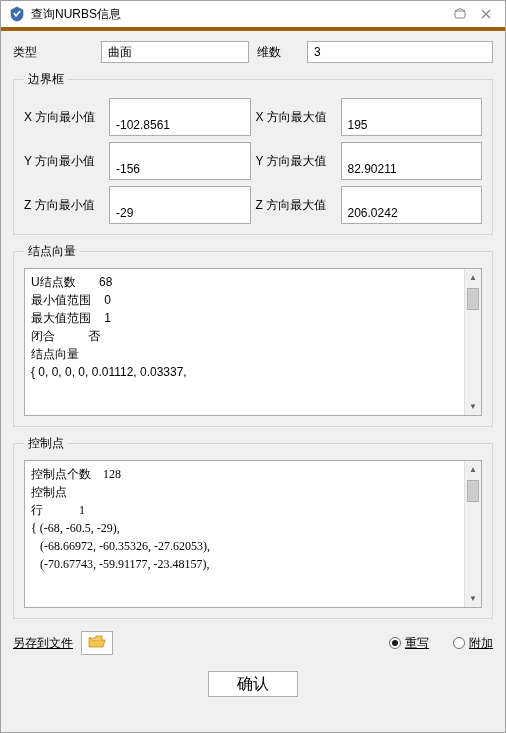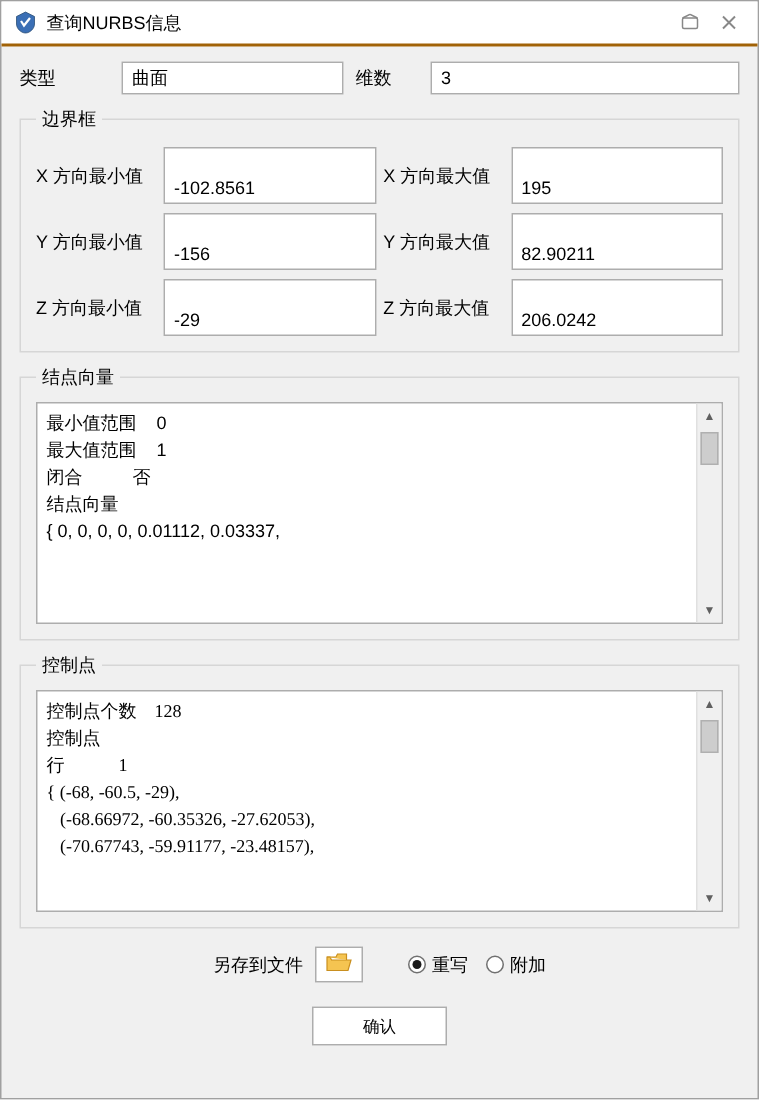--- a/index.html
+++ b/index.html
@@ -1,50 +1,50 @@
 <!DOCTYPE html>
 <html><head>
 <meta charset="utf-8">
 <style>
 * { box-sizing: border-box; margin: 0; padding: 0; }
 body { font-family: "Microsoft YaHei", "SimSun", Arial, sans-serif; font-size: 12px; background: #f0f0f0; color: #000; }
 .window { width: 506px; height: 733px; background: #f0f0f0; border: 1px solid #a0a0a0; display: flex; flex-direction: column; }
-.titlebar { height: 30px; display: flex; align-items: center; padding: 0 8px; background: #fff; border-bottom: 2px solid #a16207; }
+.titlebar { height: 30px; display: flex; align-items: center; padding: 0 8px; background: #fff; border-bottom: 4px solid #a16207; }
 .titlebar .app-icon { width: 16px; height: 16px; margin-right: 6px; }
 .titlebar .title { flex: 1; font-size: 12px; }
 .titlebar .win-btn { width: 22px; height: 18px; display: flex; align-items: center; justify-content: center; color: #777; margin-left: 4px; cursor: pointer; }
 .content { flex: 1; padding: 10px 12px 8px 12px; display: flex; flex-direction: column; gap: 8px; overflow: hidden; }
 .row { display: flex; align-items: center; gap: 8px; }
 .lbl { width: 60px; }
 .field { flex: 1; background: #fff; border: 1px solid #adadad; height: 22px; padding: 2px 6px; line-height: 16px; }
-.field.sm { flex: 0 0 148px; }
+.field.sm { flex: 0 0 148px; margin-left: 20px; }
 .lbl2 { width: 42px; text-align: left; }
 fieldset { border: 1px solid #d6d6d6; padding: 8px 10px 10px 10px; position: relative; }
 legend { padding: 0 4px; font-size: 12px; }
 .bb-row { display: flex; align-items: center; gap: 5px; margin-top: 6px; }
 .bb-row:first-of-type { margin-top: 2px; }
 .bb-lbl { width: 80px; }
 .bb-val { flex: 1; background: #fff; border: 1px solid #adadad; height: 22px; padding: 18px 6px; line-height: 16px; }
 .textarea-wrap { position: relative; background: #fff; border: 1px solid #adadad; padding: 4px 20px 4px 6px; font-size: 12px; line-height: 18px; overflow: hidden; }
 .textarea-wrap.knot { height: 148px; }
 .textarea-wrap.cp { height: 148px; font-family: Liberation Serif, serif; }
 .scrollbar { position: absolute; right: 0; top: 0; bottom: 0; width: 17px; background: #f0f0f0; border-left: 1px solid #e0e0e0; display: flex; flex-direction: column; align-items: center; }
 .scrollbar .arrow { height: 17px; width: 100%; display: flex; align-items: center; justify-content: center; color: #606060; font-size: 8px; cursor: pointer; }
 .scrollbar .track { flex: 1; width: 100%; position: relative; }
 .scrollbar .thumb { position: absolute; left: 2px; right: 2px; top: 2px; height: 22px; background: #cdcdcd; border: 1px solid #b0b0b0; cursor: pointer; }
 .kv-line { white-space: pre; }
-.footer-row { display: flex; align-items: center; justify-content: center; gap: 30px; margin-top: 4px; }
+.footer-row { display: flex; align-items: center; justify-content: space-between; gap: 30px; margin-top: 4px; text-decoration: underline; }
 .save-group { display: flex; align-items: center; gap: 8px; }
 .folder-btn { width: 32px; height: 24px; background: #fff; border: 1px solid #adadad; display: flex; align-items: center; justify-content: center; cursor: pointer; }
-.radio-group { display: flex; align-items: center; gap: 12px; }
+.radio-group { display: flex; align-items: center; gap: 24px; }
 .radio { display: flex; align-items: center; gap: 4px; cursor: pointer; }
 .radio-dot { width: 12px; height: 12px; border-radius: 50%; border: 1px solid #707070; background: #fff; display: flex; align-items: center; justify-content: center; }
 .radio-dot.checked::after { content: ""; width: 6px; height: 6px; border-radius: 50%; background: #1a1a1a; }
 .ok-row { display: flex; justify-content: center; margin-top: 8px; margin-bottom: 4px; }
-.ok-btn { width: 90px; height: 26px; background: #fff; border: 1px solid #adadad; cursor: pointer; font-size: 11px; }
+.ok-btn { width: 90px; height: 26px; background: #fff; border: 1px solid #adadad; cursor: pointer; font-size: 16px; }
 </style>
 </head>
 <body>
 
 <div class="window">
   <div class="titlebar">
     <span class="app-icon">
       <svg width="16" height="16" viewBox="0 0 16 16">
           <path d="M8 1 L14 4 L14 9 C14 12 11 15 8 15 C5 15 2 12 2 9 L2 4 Z" fill="#3b6fb5" stroke="#24486f" stroke-width="0.5"></path>
           <path d="M5 7 L7 10 L11 5" fill="none" stroke="#fff" stroke-width="1.5"></path>
@@ -92,20 +92,21 @@
         <span class="bb-lbl">Z 方向最小值</span>
         <span class="bb-val">-29</span>
         <span class="bb-lbl">Z 方向最大值</span>
         <span class="bb-val">206.0242</span>
       </div>
     </fieldset>
 
     <fieldset>
       <legend>结点向量</legend>
       <div class="textarea-wrap knot">
+        <div class="kv-line">U结点数       68</div>
         <div class="kv-line">最小值范围    0</div>
         <div class="kv-line">最大值范围    1</div>
         <div class="kv-line">闭合          否</div>
         <div class="kv-line">结点向量</div>
         <div class="kv-line">{ 0, 0, 0, 0, 0.01112, 0.03337,</div>
         <div class="scrollbar">
           <div class="arrow">▲</div>
           <div class="track">
               <div class="thumb"></div>
             </div>

